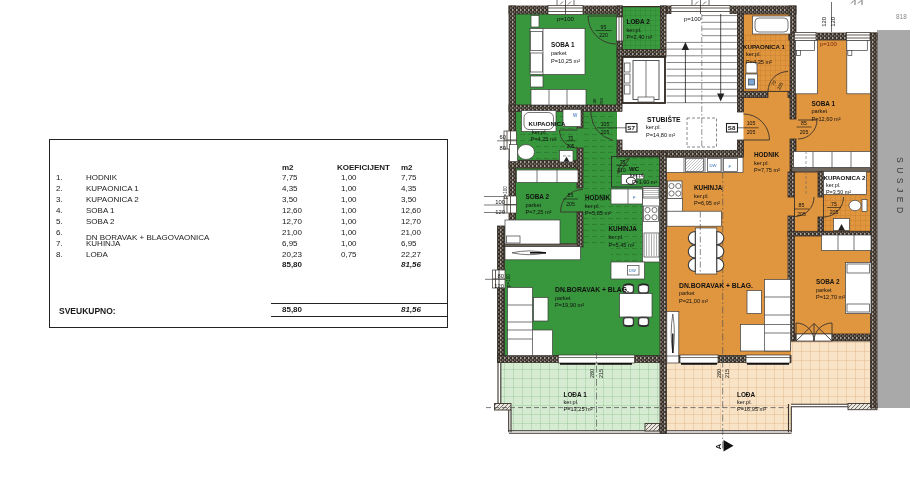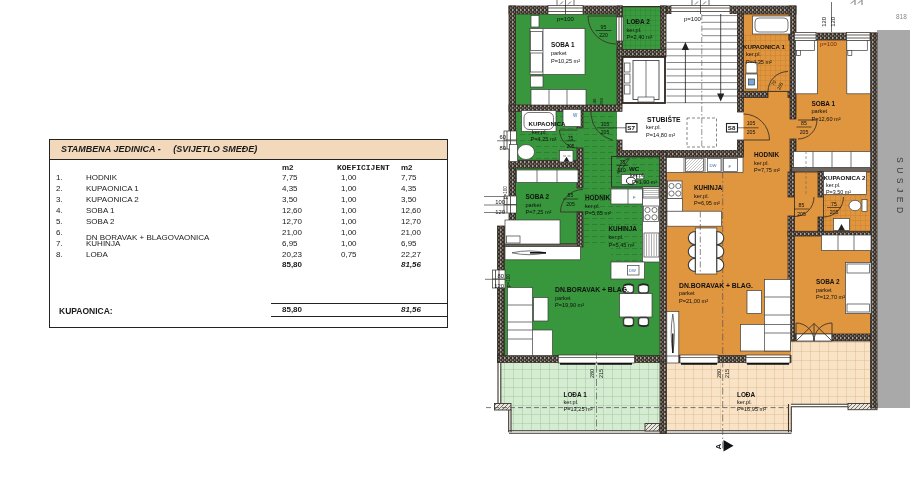--- a/index.html
+++ b/index.html
@@ -5,26 +5,23 @@
   html,body{margin:0;padding:0;background:#fff;}
   body{width:919px;height:481px;position:relative;font-family:"Liberation Sans",sans-serif;overflow:hidden;}
   .abs{position:absolute;}
   .t{position:absolute;white-space:nowrap;color:#1a1a1a;}
 </style>
 </head>
 <body>
 
 <div class="abs" style="left:49px;top:139px;width:397px;height:187px;border:1.4px solid #232323;background:#fff;">
 
-  <div class="abs" style="left:0;top:0;width:100%;height:19px;background:#f3d9bc;border-bottom:1.4px solid #232323;">
-    <span class="t" style="left:11px;top:4px;font-size:9px;font-weight:bold;font-style:italic;">STAMBENA JEDINICA -&nbsp;&nbsp;&nbsp;&nbsp;&nbsp;(SVIJETLO SMEĐE)</span>
-  </div>
 
   <span class="t" style="left:232px;top:23px;font-size:8px;font-weight:bold;">m2</span>
-  <span class="t" style="left:287px;top:23px;font-size:8px;font-weight:bold;font-family:Liberation Mono, monospace;">KOEFICIJENT</span>
+  <span class="t" style="left:287px;top:23px;font-size:8px;font-weight:bold;">KOEFICIJENT</span>
   <span class="t" style="left:351px;top:23px;font-size:8px;font-weight:bold;">m2</span>
 
   <span class="t" style="left:6px;top:33px;font-size:8px;">1.</span>
     <span class="t" style="left:36px;top:33px;font-size:8px;">HODNIK</span>
     <span class="t" style="left:232px;top:33px;font-size:8px;">7,75</span>
     <span class="t" style="left:291px;top:33px;font-size:8px;">1,00</span>
     <span class="t" style="left:351px;top:33px;font-size:8px;">7,75</span>
   <span class="t" style="left:6px;top:44px;font-size:8px;">2.</span>
     <span class="t" style="left:36px;top:44px;font-size:8px;">KUPAONICA 1</span>
     <span class="t" style="left:232px;top:44px;font-size:8px;">4,35</span>
@@ -58,21 +55,21 @@
   <span class="t" style="left:6px;top:110px;font-size:8px;">8.</span>
     <span class="t" style="left:36px;top:110px;font-size:8px;">LOĐA</span>
     <span class="t" style="left:232px;top:110px;font-size:8px;">20,23</span>
     <span class="t" style="left:291px;top:110px;font-size:8px;text-align:right;">0,75</span>
     <span class="t" style="left:351px;top:110px;font-size:8px;">22,27</span>
 
   <span class="t" style="left:232px;top:119.5px;font-size:8px;font-weight:bold;">85,80</span>
   <span class="t" style="left:351px;top:119.5px;font-size:8px;font-weight:bold;font-style:italic;">81,56</span>
 
   <div class="abs" style="left:221px;top:163px;width:176px;border-top:1.2px solid #232323;"></div>
-  <span class="t" style="left:9px;top:166px;font-size:8.5px;font-weight:bold;">KUPAONICA:</span>
+  <span class="t" style="left:9px;top:166px;font-size:8.5px;font-weight:bold;">SVEUKUPNO:</span>
   <span class="t" style="left:232px;top:165px;font-size:8px;font-weight:bold;">85,80</span>
   <span class="t" style="left:351px;top:165px;font-size:8px;font-weight:bold;font-style:italic;">81,56</span>
   <div class="abs" style="left:221px;top:176px;width:176px;border-top:1.2px solid #232323;"></div>
 </div>
 
 <svg class="abs" style="left:0;top:0;" width="919" height="481" viewBox="0 0 919 481">
 <defs>
   <pattern id="wall" width="4" height="4" patternUnits="userSpaceOnUse">
     <rect width="4" height="4" fill="#aaa49c"></rect>
     <path d="M-1,1 L1,-1 M0,5 L5,0 M3,5 L5,3" stroke="#352d26" stroke-width="1.4" fill="none"></path>

